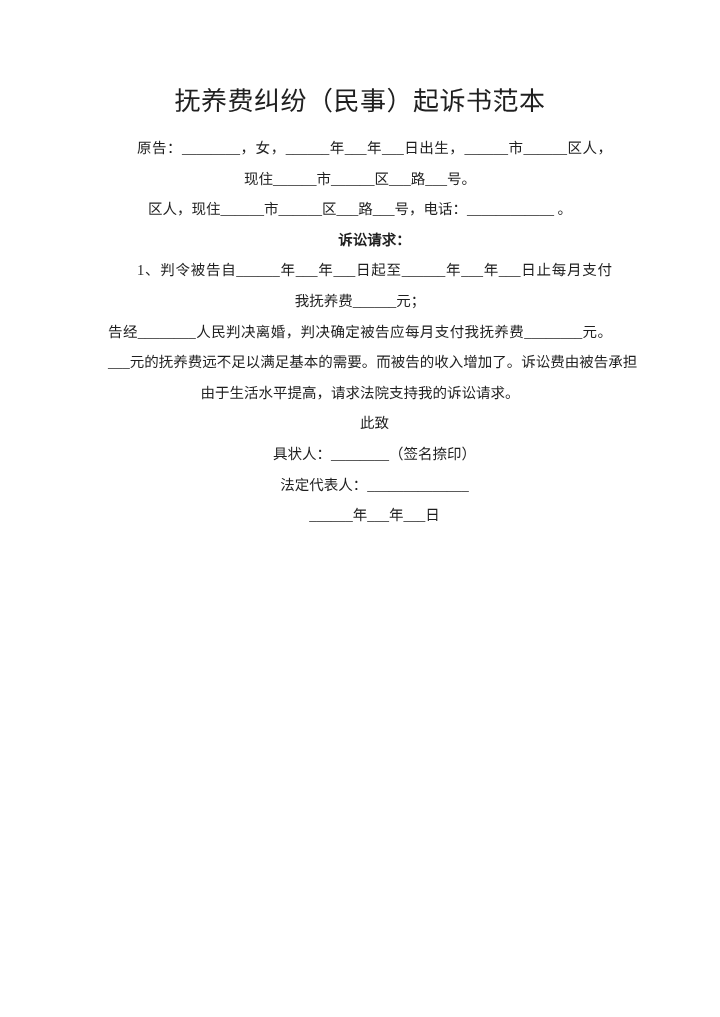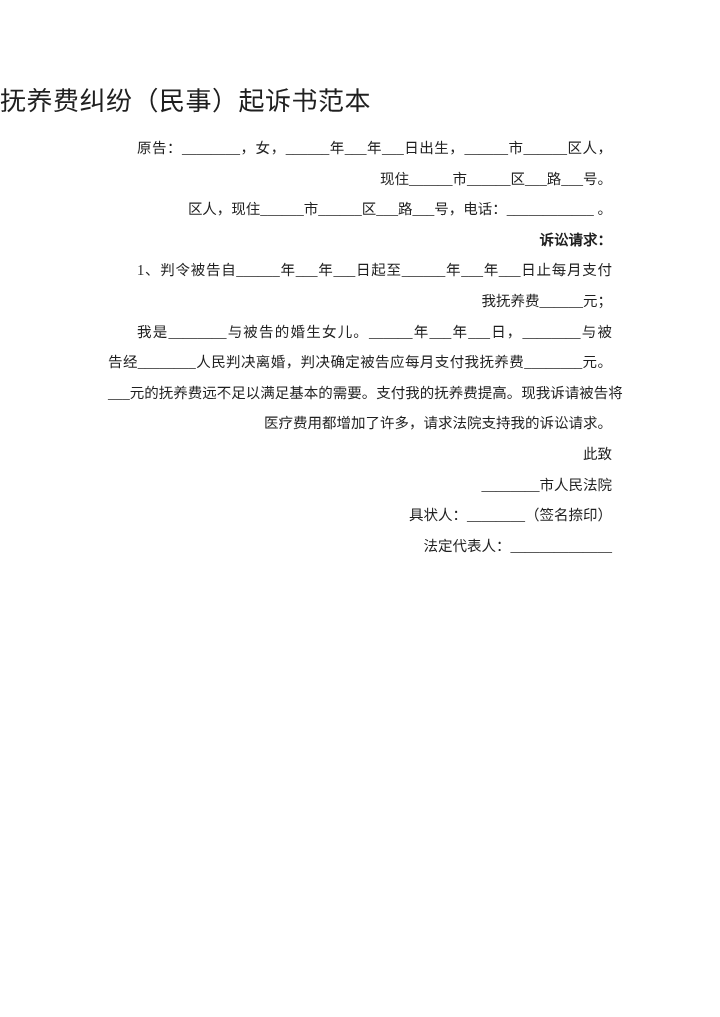--- a/index.html
+++ b/index.html
@@ -14,34 +14,35 @@
     background: #ffffff;
     color: #1f1f1f;
     font-family: "Liberation Serif", "DejaVu Serif", serif;
     overflow: hidden;
   }
   .doc-title {
     margin: 0;
     padding-top: 84px;
     height: 36px;
     line-height: 36px;
+    text-align: center;
     font-size: 26px;
     font-weight: 400;
     letter-spacing: 0.5px;
   }
   .content {
     width: 504px;
     margin: 13px auto 0 auto;
     font-size: 14.5px;
   }
   .line {
     height: 30.6px;
     line-height: 30.6px;
     white-space: nowrap;
-    text-align: right;
+    text-align: center;
   }
   .indent {
     text-indent: 2em;
   }
   .stretch {
     text-align: justify;
     text-align-last: justify;
   }
   .bold {
     font-weight: 700;
@@ -52,22 +53,21 @@
 
 <div class="page">
   <h1 class="doc-title">抚养费纠纷（民事）起诉书范本</h1>
   <div class="content">
     <div class="line indent stretch">原告：________，女，______年___年___日出生，______市______区人，</div>
     <div class="line">现住______市______区___路___号。</div>
     <div class="line">区人，现住______市______区___路___号，电话：____________ 。</div>
     <div class="line indent bold">诉讼请求：</div>
     <div class="line indent stretch">1、判令被告自______年___年___日起至______年___年___日止每月支付</div>
     <div class="line">我抚养费______元；</div>
-    <div class="line indent stretch">我是________与被告的婚生女儿。______年___年___日，________与被</div>
     <div class="line stretch">告经________人民判决离婚，判决确定被告应每月支付我抚养费________元。</div>
-    <div class="line stretch">___元的抚养费远不足以满足基本的需要。支付我的抚养费提高。现我诉请被告将</div>
-    <div class="line">医疗费用都增加了许多，请求法院支持我的诉讼请求。</div>
+    <div class="line stretch">___元的抚养费远不足以满足基本的需要。而被告的收入增加了。诉讼费由被告承担</div>
+    <div class="line">由于生活水平提高，请求法院支持我的诉讼请求。</div>
     <div class="line indent">此致</div>
-    <div class="line indent">________市人民法院</div>
     <div class="line indent">具状人：________（签名捺印）</div>
     <div class="line indent">法定代表人：______________</div>
+    <div class="line indent">______年___年___日</div>
   </div>
 </div>
 
 </body></html>

